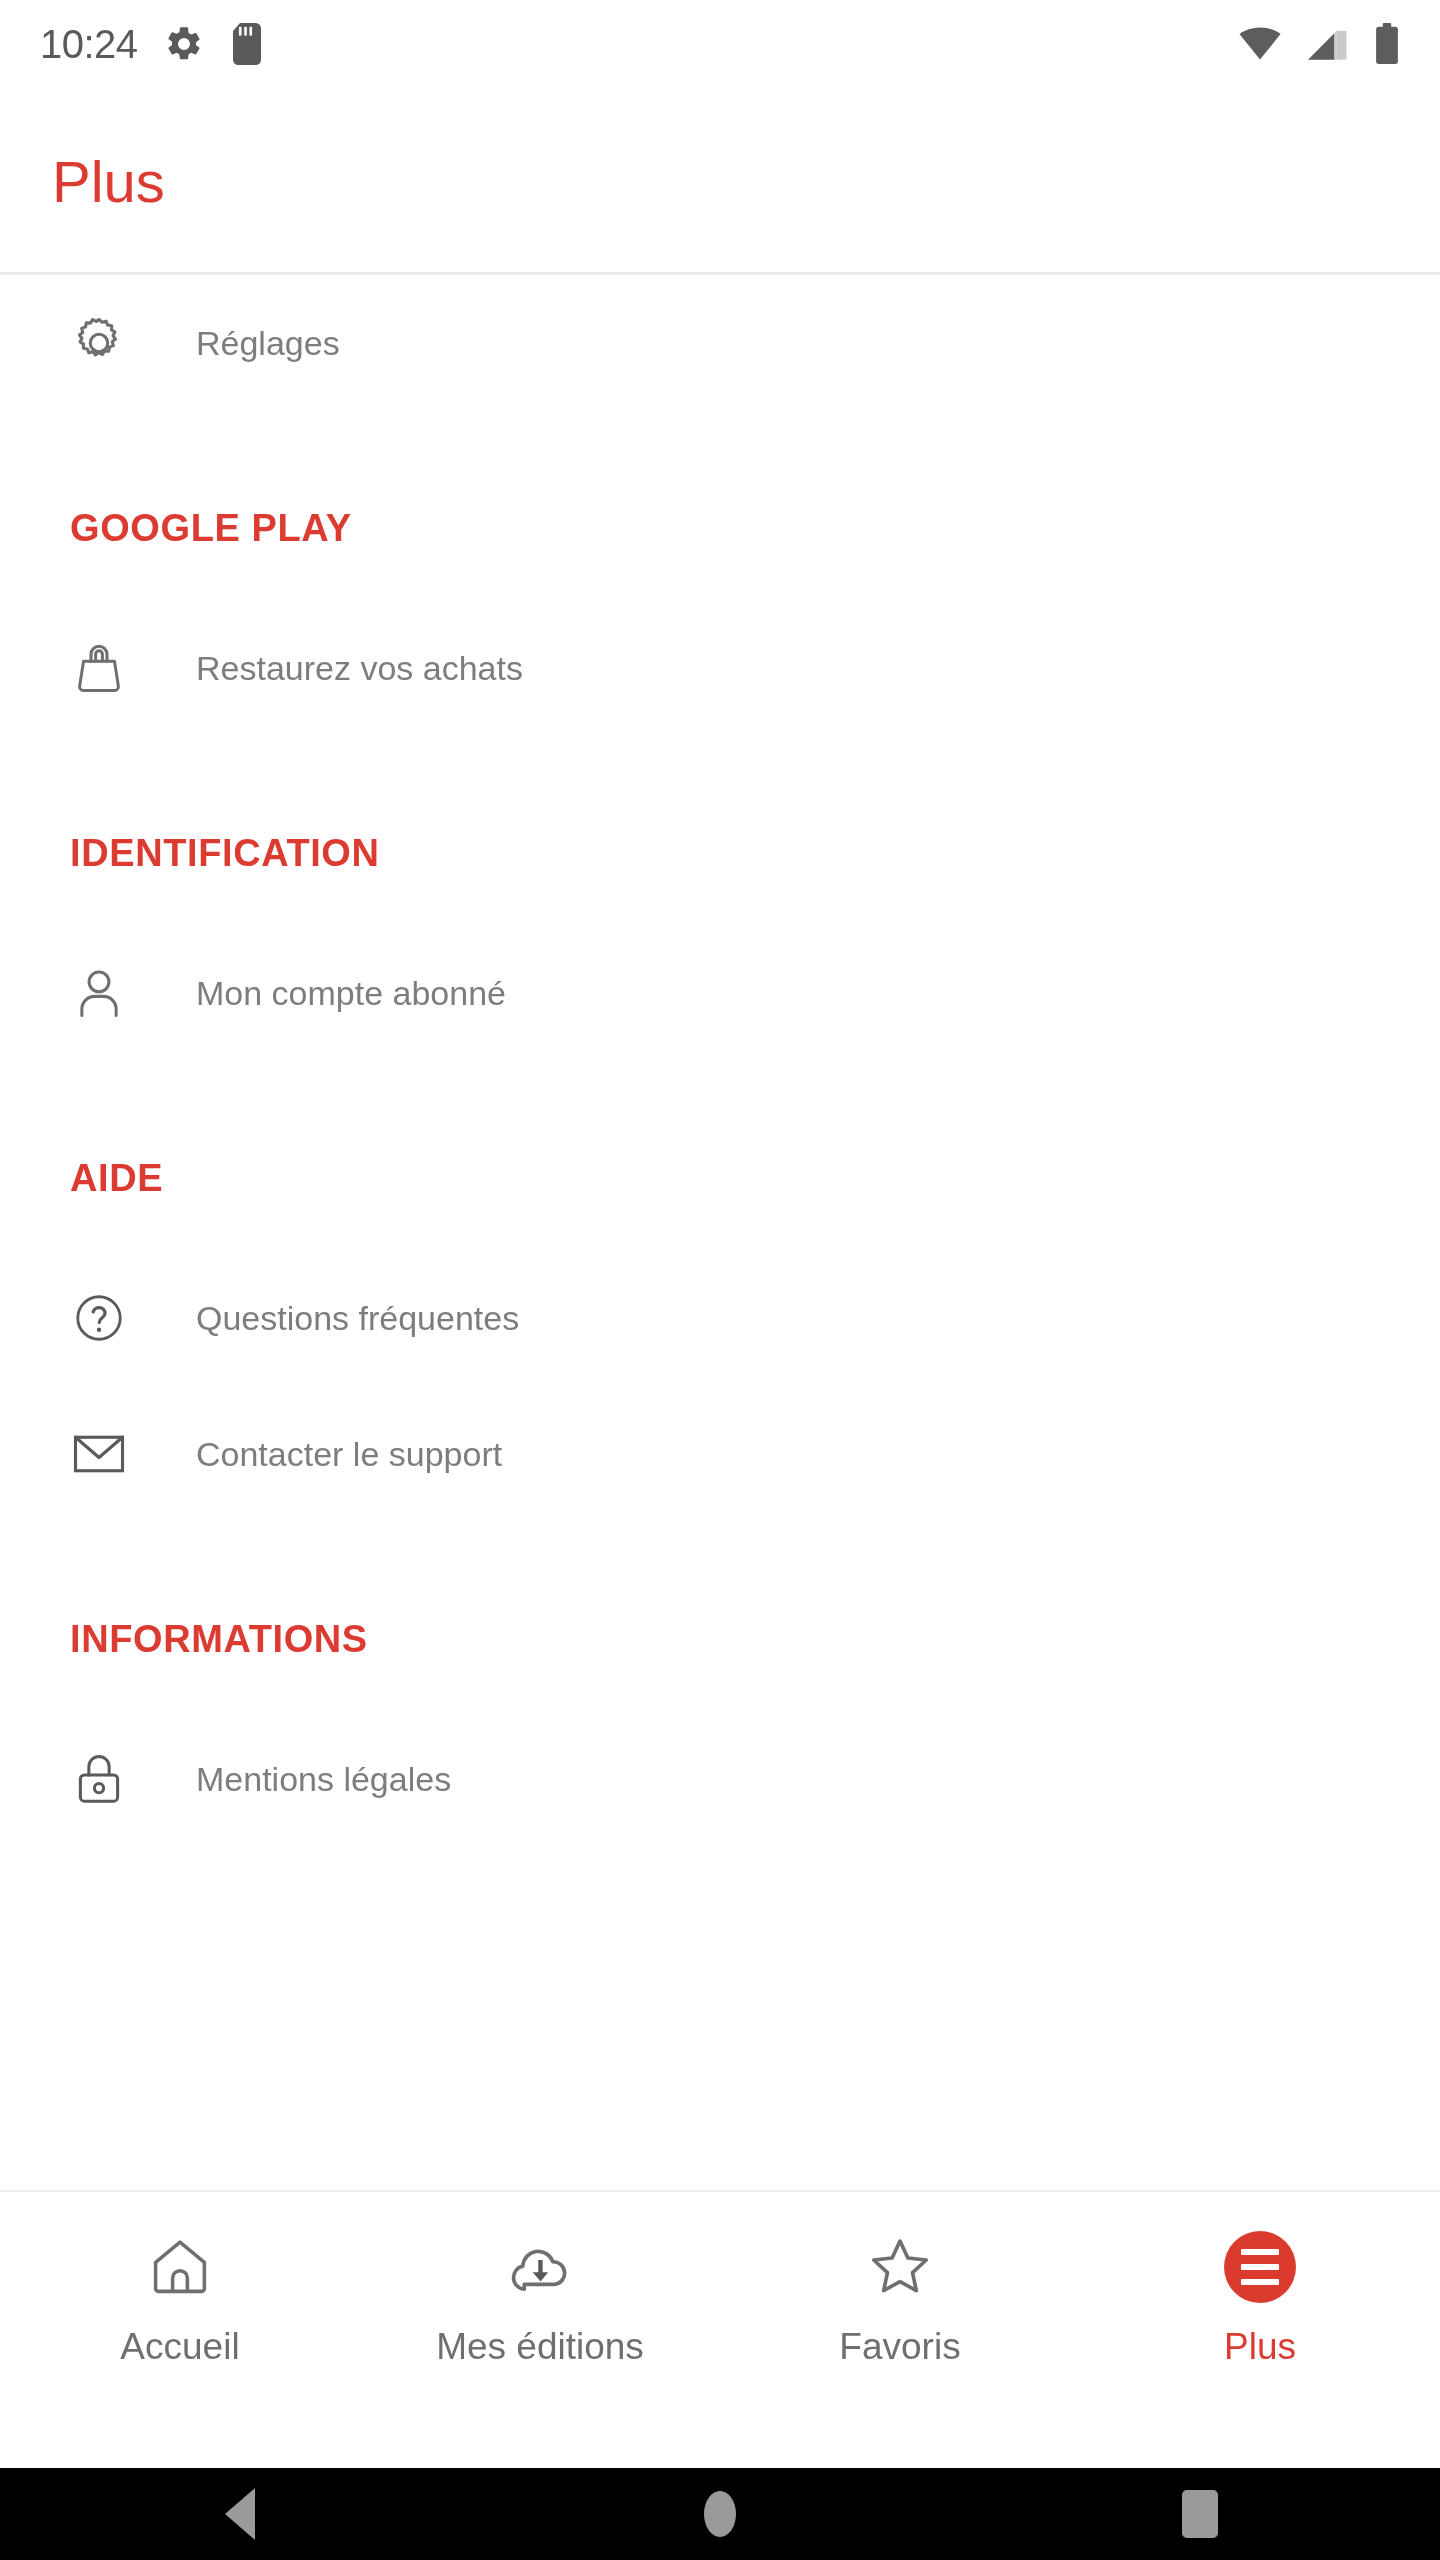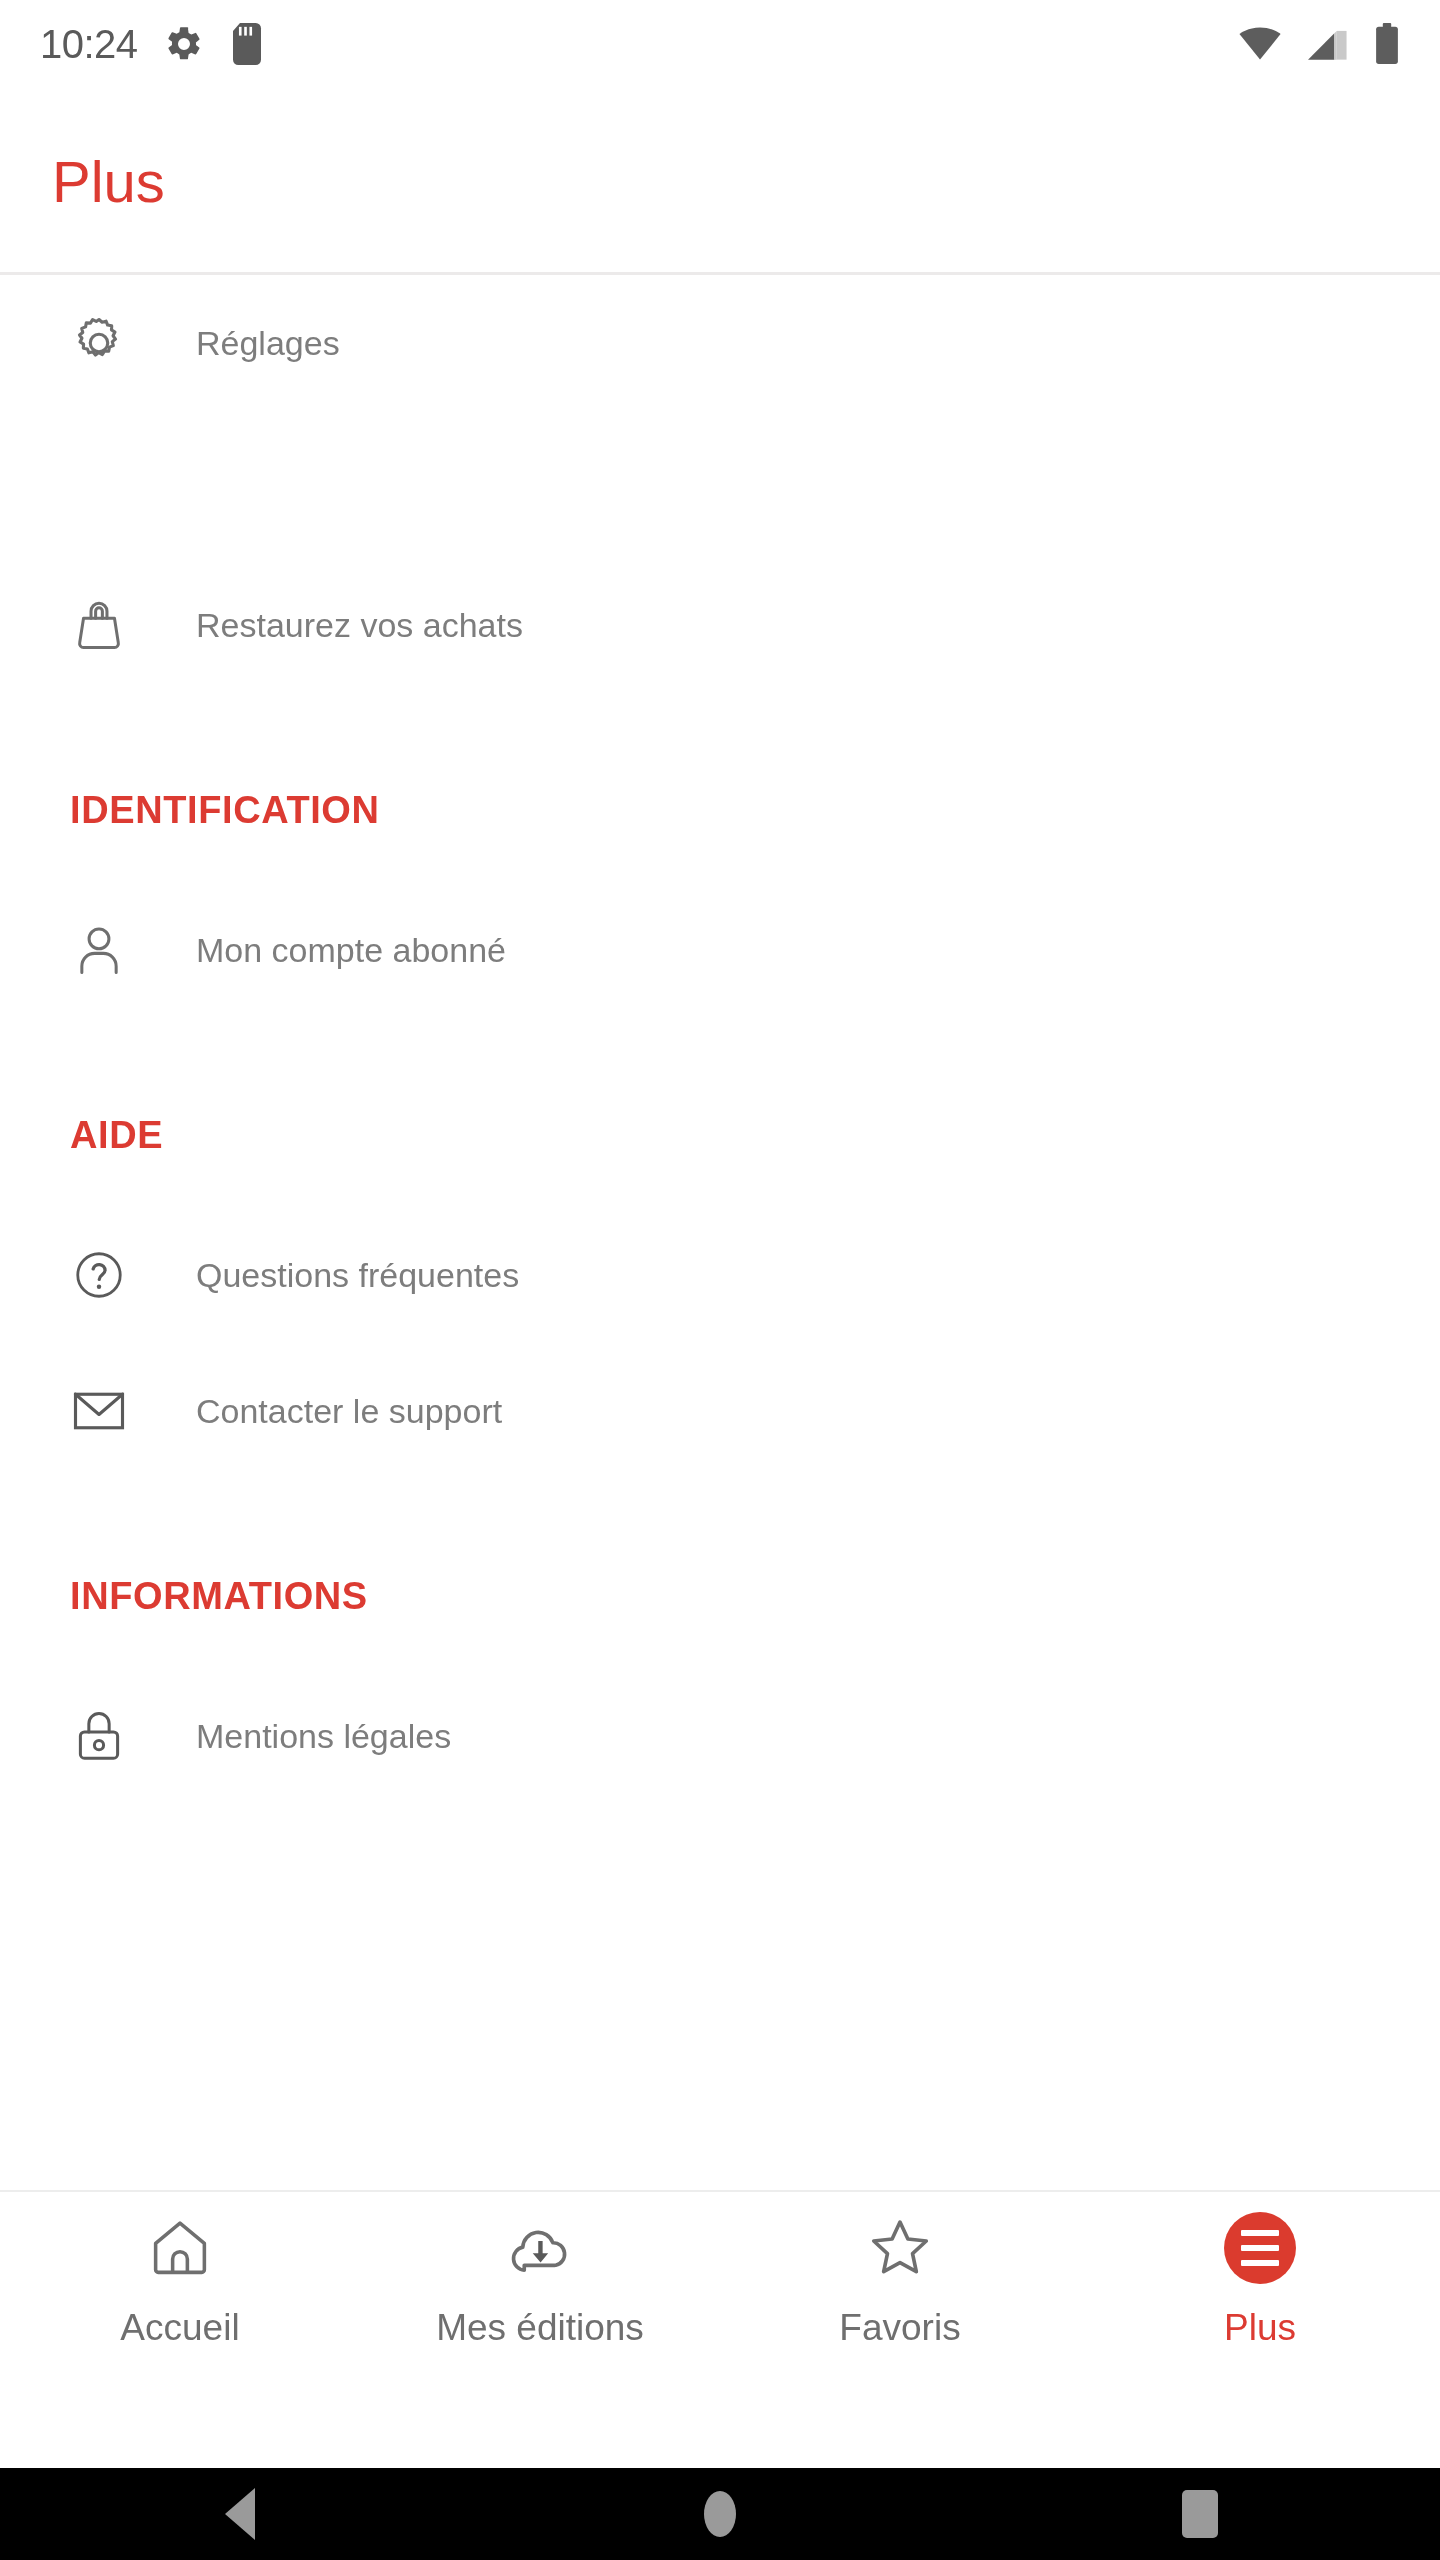--- a/index.html
+++ b/index.html
@@ -94,21 +94,21 @@
     background:#ffffff;
     border-top:2px solid #ededed;
     display:flex;
     align-items:flex-start;
     z-index:5;
   }
   .tab-item {
     flex:1 1 25%;
     display:flex; flex-direction:column;
     align-items:center; justify-content:flex-start;
-    padding-top:19px;
+    padding-top:38px;
     height:100%;
   }
   .tab-icon {
     height:74px;
     display:flex; align-items:center; justify-content:center;
   }
   .tab-label {
     margin-top:22px;
     font-size:37px;
     color:#6f6f6f;
@@ -197,20 +197,21 @@
       <div class="row-icon">
         <svg width="60" height="60" viewBox="0 0 24 24">
           <path fill="none" stroke="#6f6f6f" stroke-width="1.25" stroke-linejoin="round" d="M12 2.6l1.25 1.1 1.6-.42.6 1.55 1.63.3-.1 1.65 1.42.86-.78 1.46.99 1.33-1.3 1.02.42 1.6-1.55.6-.3 1.63-1.65-.1-.86 1.42-1.46-.78-1.33.99-1.02-1.3-1.6.42-.6-1.55-1.63-.3.1-1.65-1.42-.86.78-1.46-.99-1.33 1.3-1.02-.42-1.6 1.55-.6.3-1.63 1.65.1.86-1.42 1.46.78L12 2.6z"></path>
           <circle cx="12" cy="12" r="3.5" fill="none" stroke="#6f6f6f" stroke-width="1.25"></circle>
         </svg>
       </div>
       <div class="row-label">Réglages</div>
     </div>
 
     <div class="sp-a"></div>
+    <div class="section-header">GOOGLE PLAY</div>
     <div class="sp-b"></div>
 
     <div class="list-row">
       <div class="row-icon">
         <svg width="58" height="58" viewBox="0 0 24 24">
           <path fill="none" stroke="#6f6f6f" stroke-width="1.25" stroke-linejoin="round" d="M5.6 9.2h12.8l1.6 10.2a1.6 1.6 0 0 1-1.6 1.9H5.6a1.6 1.6 0 0 1-1.6-1.9L5.6 9.2z"></path>
           <path fill="none" stroke="#6f6f6f" stroke-width="1.25" stroke-linecap="round" d="M8.7 9.2V6.3a3.3 3.3 0 0 1 6.6 0v2.9"></path>
           <path fill="none" stroke="#6f6f6f" stroke-width="1.25" stroke-linecap="round" d="M10.6 9.2V6.3a1.4 1.4 0 0 1 2.8 0v2.9"></path>
         </svg>
       </div>

